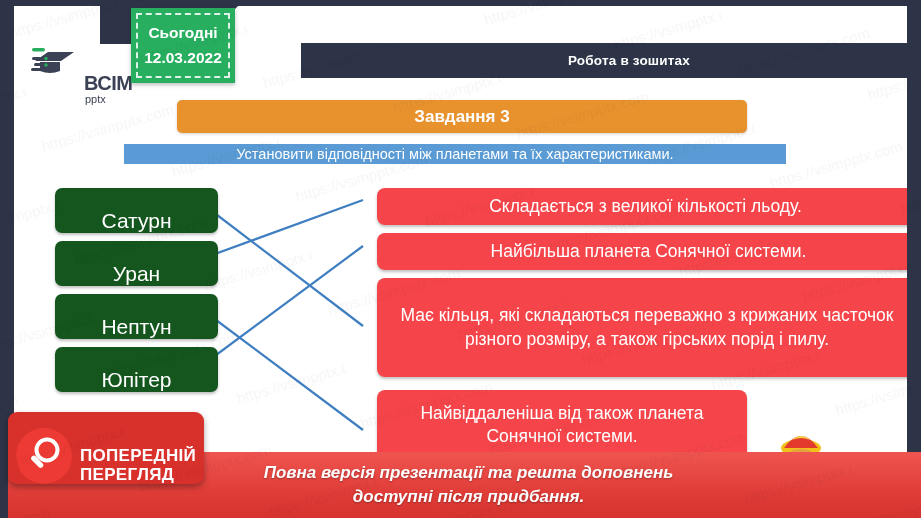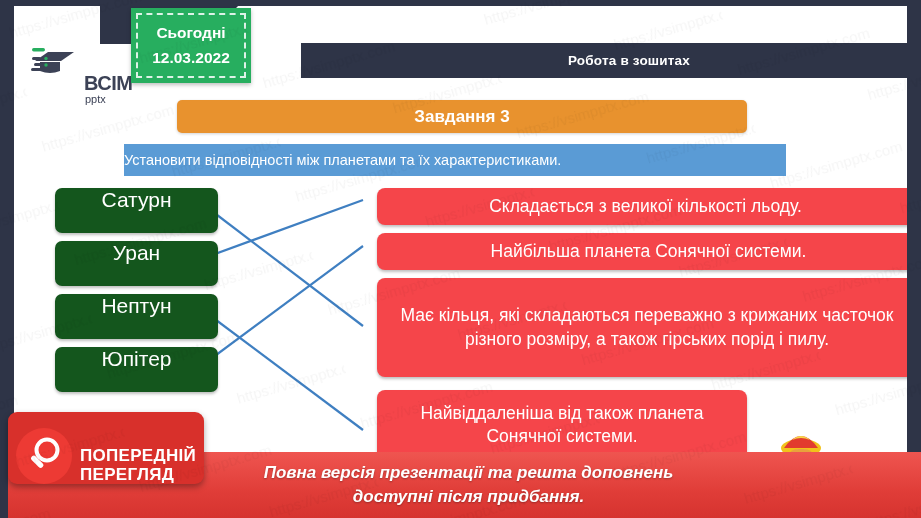--- a/index.html
+++ b/index.html
@@ -21,46 +21,46 @@
     background:#2e3447; display:flex; align-items:center; justify-content:center;margin-left:36px; }
   .header-bar span { color:#ffffff; font-size:13.5px; font-weight:bold; letter-spacing:.2px; }
 
   
   .logo { position:absolute; left:16px; top:38px; width:110px; height:42px; }
   .logo-text { position:absolute; left:54px; top:2px; line-height:1;margin-top:27px; }
   .logo-text .b1 { font-size:20px; font-weight:bold; color:#3c4256; letter-spacing:-.5px; }
   .logo-text .b2 { display:block; font-size:11px; color:#3c4256; margin-top:1px; margin-left:1px;}
 
   
-  .date-badge { position:absolute; left:117px; top:2px; width:120px; height:75px;
+  .date-badge { position:absolute; left:117px; top:2px; width:104px; height:75px;
     background:#27ae5f; display:flex; flex-direction:column; align-items:center;
     justify-content:center; box-shadow:0 2px 4px rgba(0,0,0,.25); }
   .date-badge .inner { position:absolute; left:5px; top:5px; right:5px; bottom:5px;
     border:2px dashed rgba(255,255,255,.85); }
   .date-badge span { color:#fff; font-size:15.5px; font-weight:bold; line-height:1.55;
     position:relative; z-index:2; }
 
   
   .task-bar { position:absolute; left:163px; top:94px; width:570px; height:33px;
     background:#e8922e; border-radius:5px; display:flex; align-items:center;
     justify-content:center; box-shadow:0 1px 3px rgba(0,0,0,.18); }
   .task-bar span { color:#ffffff; font-size:17px; font-weight:bold; }
 
   
-  .instr-bar { position:absolute; left:110px; top:138px; width:662px; height:32px;
-    background:#5a9bd5; display:flex; align-items:center; justify-content:flex-start; }
+  .instr-bar { position:absolute; left:110px; top:138px; width:662px; height:20px;
+    background:#5a9bd5; display:flex; align-items:center; justify-content:center; }
   .instr-bar span { color:#ffffff; font-size:14.5px; }
 
   
   .links { position:absolute; left:0; top:0; width:921px; height:518px; }
 
   
   .left-col { position:absolute; left:41px; top:182px; width:163px; }
   .gbox { height:45px; margin-bottom:8px; background:#14561d; border-radius:7px;
-    display:flex; align-items:flex-start; justify-content:center;
+    display:flex; align-items:flex-end; justify-content:center;
     box-shadow:0 2px 3px rgba(0,0,0,.25); }
   .gbox span { color:#ffffff; font-size:21px; }
 
   
   .right-col { position:absolute; left:363px; top:182px; width:540px; }
   .rbox { background:#f5454a; border-radius:8px; display:flex; align-items:center;
     justify-content:center; text-align:center; margin-bottom:8px;
     box-shadow:0 2px 3px rgba(0,0,0,.25); padding:4px 10px; }
   .rbox span { color:#ffffff; font-size:17.5px; line-height:1.32; }
   .rbox.b1 { height:37px; width:537px; }

